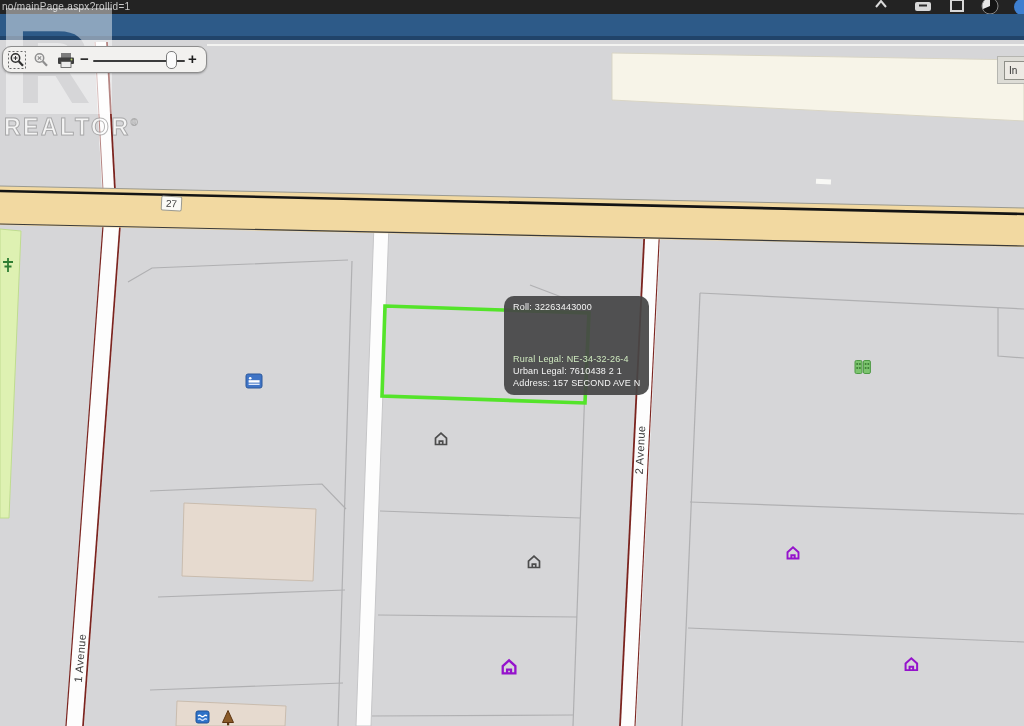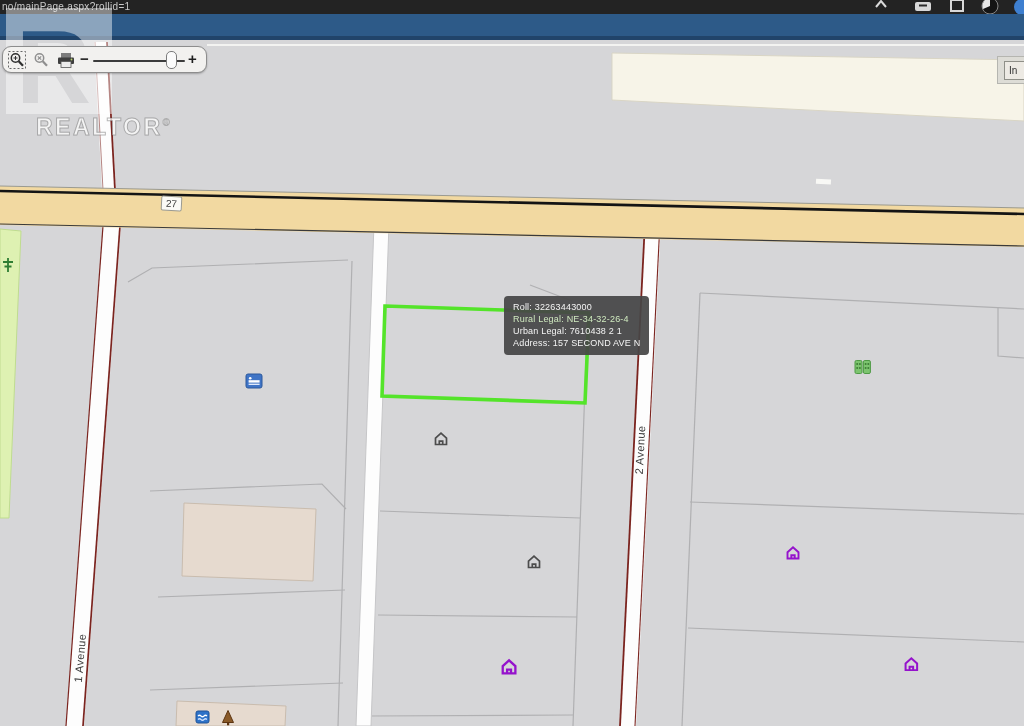--- a/index.html
+++ b/index.html
@@ -18,33 +18,33 @@
   
   .toolbar { position:absolute; left:2px; top:46px; width:205px; height:27px; background:#f2f1ef; border:1px solid #8d8d8d; border-radius:9px; z-index:30; box-shadow:0 1px 2px rgba(0,0,0,.25); }
   .tb-ico { position:absolute; top:4px; width:18px; height:18px; cursor:pointer; }
   .tb-sign { position:absolute; top:3px; font-size:15px; font-weight:bold; color:#1e1e1e; cursor:pointer; line-height:18px; }
   .slider-track { position:absolute; left:90px; top:13px; width:92px; height:2px; background:#3c3c3c; border-radius:1px; }
   .slider-thumb { position:absolute; left:163px; top:4px; width:11px; height:18px; background:#fbfbfb; border:1px solid #7c7c7c; border-radius:5px; cursor:pointer; }
 
   
   .watermark { position:absolute; left:4px; top:6px; width:150px; z-index:25; pointer-events:none; }
   .wm-word { position:absolute; left:0; top:108px; font-size:23px; font-weight:bold; letter-spacing:2.5px; color:rgba(255,255,255,.72);
-             -webkit-text-stroke:1px rgba(95,95,95,.45); white-space:nowrap;margin-left:32px; }
+             -webkit-text-stroke:1px rgba(95,95,95,.45); white-space:nowrap; }
   .wm-reg { font-size:10px; vertical-align:9px; letter-spacing:0; -webkit-text-stroke:.5px rgba(95,95,95,.45); }
 
   
   .hwy-shield { position:absolute; left:161px; top:196px; width:21px; height:15px; background:#fbfaf6; border:1px solid #9a9a92; border-radius:2px;
                 font-size:10px; color:#3d3d3d; text-align:center; line-height:13px; transform:rotate(3deg); z-index:6; }
   .ave-label { position:absolute; font-size:11px; color:#3c3c3c; white-space:nowrap; z-index:6; letter-spacing:.4px; }
   .ave-1 { left:80px; top:658px; transform:translate(-50%,-50%) rotate(-85deg); }
   .ave-2 { left:640px; top:450px; transform:translate(-50%,-50%) rotate(-87deg); }
 
-  .tooltip { position:absolute; left:504px; top:296px; background:rgba(70,70,70,.93); border-radius:4px; padding:5px 9px 6px 9px; z-index:15; }
+  .tooltip { position:absolute; left:504px; top:296px; background:rgba(70,70,70,.93); border-radius:10px; padding:5px 9px 6px 9px; z-index:15; }
   .tooltip-line { font-size:9px; line-height:12px; color:#f4f4f4; letter-spacing:.2px; white-space:nowrap; }
-  .tooltip-line:nth-child(2) { color:#cfe9bf; }
+  .tooltip-line:nth-child(2) { color:#cfe9bf;margin-top:40px; }
 
   .partial-btn-frame { position:absolute; left:997px; top:56px; width:40px; height:28px; border:1px solid #b5b5b0; background:#dddcd6; z-index:6; }
   .partial-btn { position:absolute; left:6px; top:4px; width:34px; height:19px; background:#edeae4; border:1px solid #8f8f88; font-size:10px; color:#333; padding:3px 0 0 4px; }
 
   svg text { font-family:"Liberation Sans",sans-serif; }
   #map-canvas { position:absolute; left:0; top:0; z-index:1; }
 </style>
 </head>
 <body>
 

